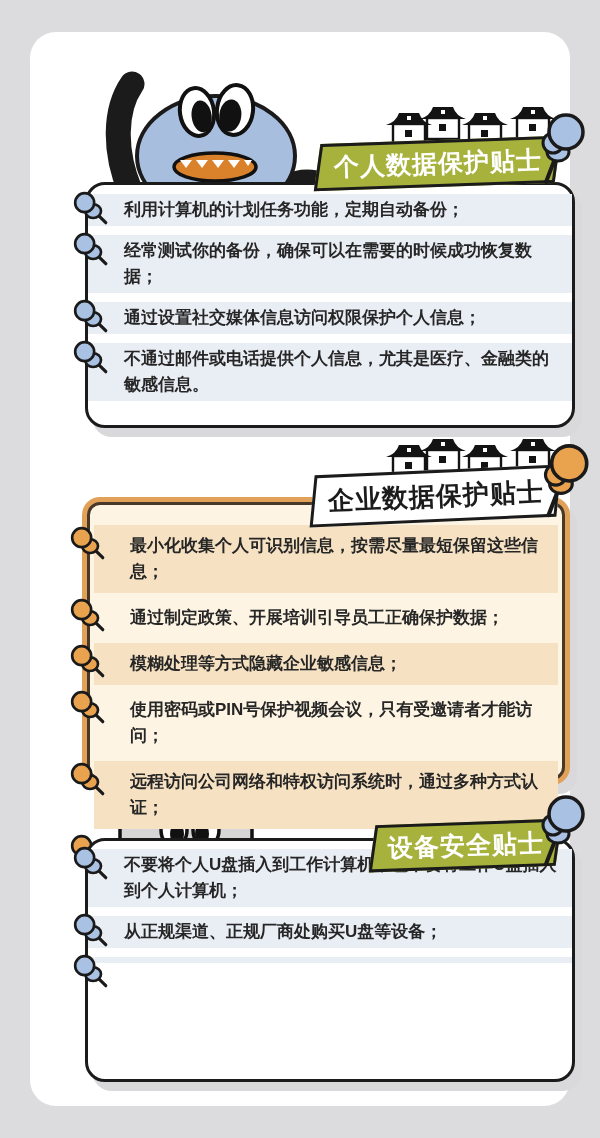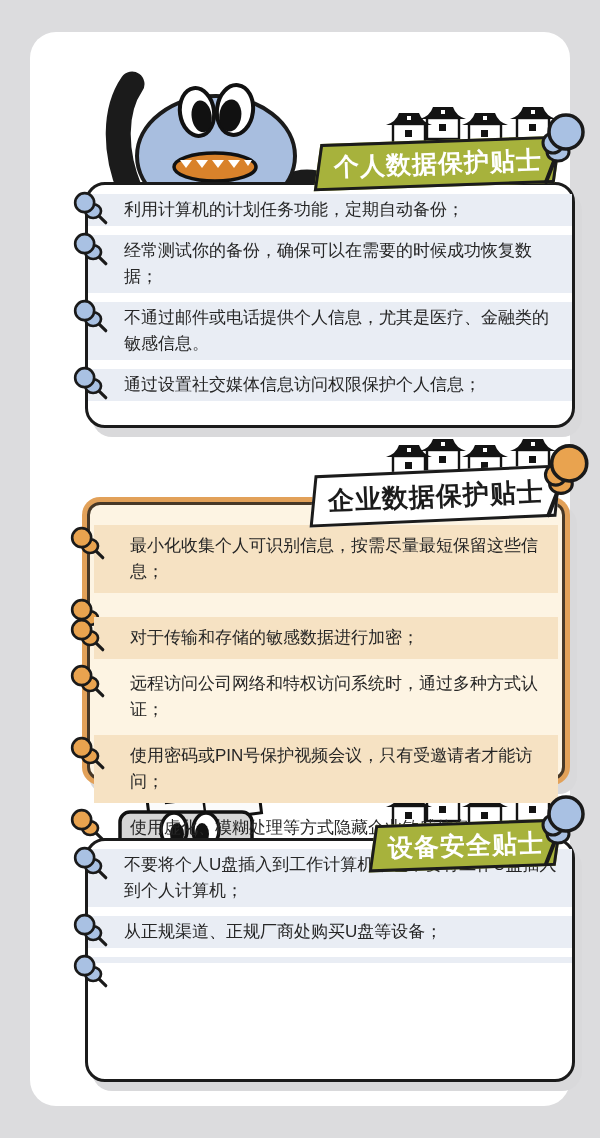--- a/index.html
+++ b/index.html
@@ -43,21 +43,21 @@
        transform:rotate(-2deg) skewX(-10deg)}
   .banner-text{font-weight:bold;font-size:25px;letter-spacing:1px;color:#fff;transform:skewX(10deg);white-space:nowrap}
   .banner2 .banner-text{color:var(--ink);font-size:26px;transform:skewX(8deg)}
 
   .bigpin{z-index:5;color:var(--pin-blue)}
   .bigpin1{left:498px;top:78px;width:64px;height:80px}
   .bigpin2{left:500px;top:408px;width:66px;height:84px;color:var(--pin-orange)}
   .bigpin3{left:498px;top:760px;width:64px;height:80px}
 
   .tip{position:relative;margin:0 0 9px;padding:3px 14px 3px 36px;
-       font-size:17px;line-height:26px;font-weight:400;color:var(--text)}
+       font-size:17px;line-height:26px;font-weight:700;color:var(--text)}
   .box1 .tip,.box3 .tip{background:var(--row-blue)}
   .box2 .tip{margin:4px;padding:8px 14px 8px 36px;background:transparent}
   .box2 .tip:nth-child(odd){background:var(--row-tan)}
   .pin{position:absolute;left:-16px;top:-3px;width:38px;height:36px;color:var(--pin-blue)}
   .box2 .pin{left:-25px;top:1px;color:var(--pin-orange)}
 </style>
 </head>
 <body>
 
 <svg class="defs" aria-hidden="true">
@@ -137,27 +137,27 @@
     <div class="tip">
       <svg class="pin">
           <use href="#pin"></use>
         </svg>
       <span class="tip-text">经常测试你的备份，确保可以在需要的时候成功恢复数据；</span>
     </div>
     <div class="tip">
       <svg class="pin">
           <use href="#pin"></use>
         </svg>
+      <span class="tip-text">通过设置社交媒体信息访问权限保护个人信息；</span>
+    </div>
+    <div class="tip">
+      <svg class="pin">
+          <use href="#pin"></use>
+        </svg>
       <span class="tip-text">不通过邮件或电话提供个人信息，尤其是医疗、金融类的敏感信息。</span>
-    </div>
-    <div class="tip">
-      <svg class="pin">
-          <use href="#pin"></use>
-        </svg>
-      <span class="tip-text">通过设置社交媒体信息访问权限保护个人信息；</span>
     </div>
   </div>
 
   <svg class="abs houses houses2">
       <use href="#houses"></use>
     </svg>
   <div class="abs banner banner2">
     <span class="banner-text">企业数据保护贴士</span>
   </div>
   <svg class="abs bigpin bigpin2">
@@ -169,38 +169,39 @@
       <div class="tip">
         <svg class="pin">
             <use href="#pin"></use>
           </svg>
         <span class="tip-text">最小化收集个人可识别信息，按需尽量最短保留这些信息；</span>
       </div>
       <div class="tip">
         <svg class="pin">
             <use href="#pin"></use>
           </svg>
-      </div>
-      <div class="tip">
-        <svg class="pin">
-            <use href="#pin"></use>
-          </svg>
-        <span class="tip-text">对于传输和存储的敏感数据进行加密；</span>
+        <span class="tip-text">通过制定政策、开展培训引导员工正确保护数据；</span>
+      </div>
+      <div class="tip">
+        <svg class="pin">
+            <use href="#pin"></use>
+          </svg>
+        <span class="tip-text">模糊处理等方式隐藏企业敏感信息；</span>
+      </div>
+      <div class="tip">
+        <svg class="pin">
+            <use href="#pin"></use>
+          </svg>
+        <span class="tip-text">使用密码或PIN号保护视频会议，只有受邀请者才能访问；</span>
       </div>
       <div class="tip">
         <svg class="pin">
             <use href="#pin"></use>
           </svg>
         <span class="tip-text">远程访问公司网络和特权访问系统时，通过多种方式认证；</span>
-      </div>
-      <div class="tip">
-        <svg class="pin">
-            <use href="#pin"></use>
-          </svg>
-        <span class="tip-text">使用密码或PIN号保护视频会议，只有受邀请者才能访问；</span>
       </div>
       <div class="tip">
         <svg class="pin">
             <use href="#pin"></use>
           </svg>
         <span class="tip-text">使用虚化、模糊处理等方式隐藏企业敏感信息。</span>
       </div>
     </div>
   </div>
 

